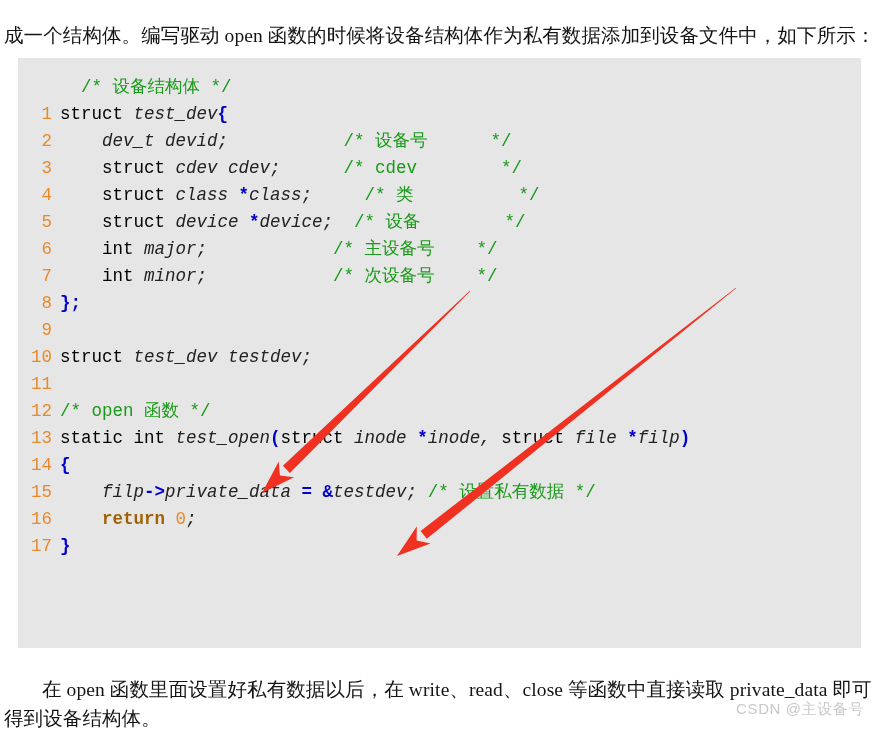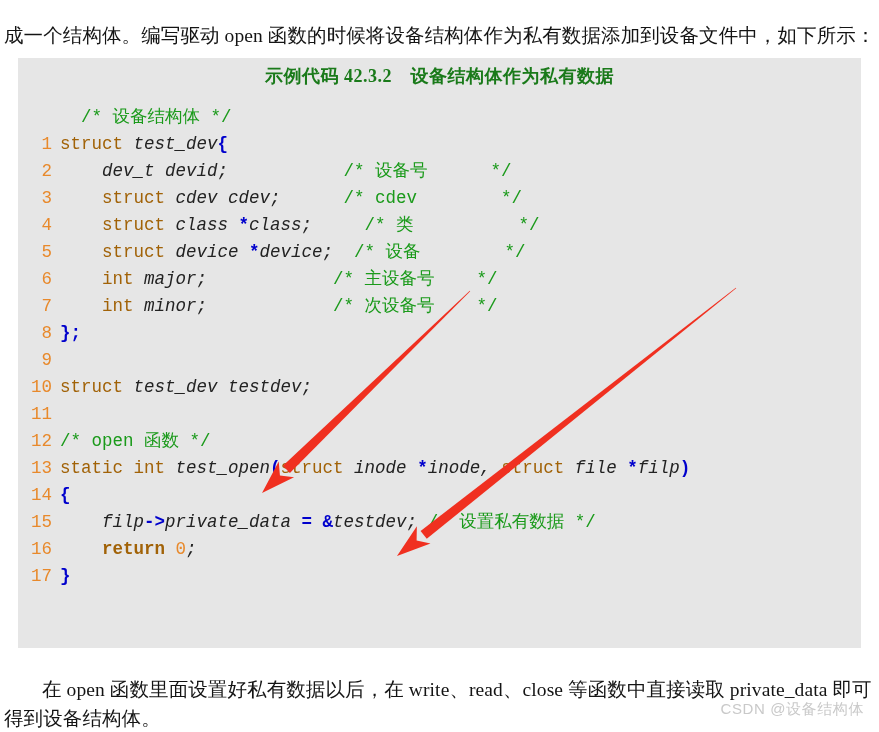--- a/index.html
+++ b/index.html
@@ -69,21 +69,21 @@
   .lnum {
     display: inline-block;
     width: 34px;
     text-align: right;
     color: #e8892b;
     padding-right: 8px;
   }
   .code-text { display: inline; }
 
   
-  .kw      { color: #a16207; }            
+  .kw      { color: #000000; }            
   .op      { color: #0000cc; font-weight: bold; }  
   .cm      { color: #1a9a1a; }            
   .pl      { color: #222222; font-style: italic; }            
   .num     { color: #e8892b; }            
   .ret     { color: #a16207; font-weight: bold; }  
 
   
   #annotation-layer {
     position: absolute;
     left: 0; top: 0;
@@ -102,32 +102,31 @@
     letter-spacing: 0.6px;
   }
 </style>
 </head>
 <body>
 
 <p id="intro-paragraph" class="prose">成一个结构体。编写驱动 open 函数的时候将设备结构体作为私有数据添加到设备文件中，如下所示：</p>
 
 <div id="code-block">
 
-  <div id="code-caption">示例代码 42.3.2　设备结构体作为私有数据</div>
 
   <div id="code-lines"><span class="code-row"><span class="lnum"></span><span class="code-text"><span class="pl">  </span><span class="cm">/* 设备结构体 */</span></span></span><span class="code-row"><span class="lnum">1</span><span class="code-text"><span class="kw">struct</span><span class="pl"> test_dev</span><span class="op">{</span></span></span><span class="code-row"><span class="lnum">2</span><span class="code-text"><span class="pl">    dev_t devid;           </span><span class="cm">/* 设备号      */</span></span></span><span class="code-row"><span class="lnum">3</span><span class="code-text"><span class="pl">    </span><span class="kw">struct</span><span class="pl"> cdev cdev;      </span><span class="cm">/* cdev        */</span></span></span><span class="code-row"><span class="lnum">4</span><span class="code-text"><span class="pl">    </span><span class="kw">struct</span><span class="pl"> class </span><span class="op">*</span><span class="pl">class;     </span><span class="cm">/* 类          */</span></span></span><span class="code-row"><span class="lnum">5</span><span class="code-text"><span class="pl">    </span><span class="kw">struct</span><span class="pl"> device </span><span class="op">*</span><span class="pl">device;  </span><span class="cm">/* 设备        */</span></span></span><span class="code-row"><span class="lnum">6</span><span class="code-text"><span class="pl">    </span><span class="kw">int</span><span class="pl"> major;            </span><span class="cm">/* 主设备号    */</span></span></span><span class="code-row"><span class="lnum">7</span><span class="code-text"><span class="pl">    </span><span class="kw">int</span><span class="pl"> minor;            </span><span class="cm">/* 次设备号    */</span></span></span><span class="code-row"><span class="lnum">8</span><span class="code-text"><span class="op">};</span></span></span><span class="code-row"><span class="lnum">9</span><span class="code-text"></span></span><span class="code-row"><span class="lnum">10</span><span class="code-text"><span class="kw">struct</span><span class="pl"> test_dev testdev;</span></span></span><span class="code-row"><span class="lnum">11</span><span class="code-text"></span></span><span class="code-row"><span class="lnum">12</span><span class="code-text"><span class="cm">/* open 函数 */</span></span></span><span class="code-row"><span class="lnum">13</span><span class="code-text"><span class="kw">static</span><span class="pl"> </span><span class="kw">int</span><span class="pl"> test_open</span><span class="op">(</span><span class="kw">struct</span><span class="pl"> inode </span><span class="op">*</span><span class="pl">inode, </span><span class="kw">struct</span><span class="pl"> file </span><span class="op">*</span><span class="pl">filp</span><span class="op">)</span></span></span><span class="code-row"><span class="lnum">14</span><span class="code-text"><span class="op">{</span></span></span><span class="code-row"><span class="lnum">15</span><span class="code-text"><span class="pl">    filp</span><span class="op">-&gt;</span><span class="pl">private_data </span><span class="op">=</span><span class="pl"> </span><span class="op">&amp;</span><span class="pl">testdev; </span><span class="cm">/* 设置私有数据 */</span></span></span><span class="code-row"><span class="lnum">16</span><span class="code-text"><span class="pl">    </span><span class="ret">return</span><span class="pl"> </span><span class="num">0</span><span class="pl">;</span></span></span><span class="code-row"><span class="lnum">17</span><span class="code-text"><span class="op">}</span></span></span></div>
 
 </div>
 
 <svg id="annotation-layer" width="879" height="732" viewBox="0 0 879 732">
     <g>
       <polygon points="469.79099471578223,290.7847866380332 282.90742628594154,465.7258450892072 289.8742690932002,472.899623821434 470.20900528421777,291.2152133619668" fill="#f03020"></polygon>
       <polygon points="262,493 278.72732060158637,461.4215778498712 279.9344468305668,475.5828929818534 294.0543747775554,477.20389106077" fill="#f03020"></polygon>
     </g>
     <g>
       <polygon points="735.8139491932972,287.7646596139095 420.5710636452106,530.9919021388386 426.7727572019713,538.8365816751888 736.1860508067028,288.2353403860905" fill="#f03020"></polygon>
       <polygon points="397,556 416.8500475111542,526.2850944170284 416.6116988408757,540.4957661080983 430.4937733360277,543.5433893969989" fill="#f03020"></polygon>
     </g>
   </svg>
 
 <p id="closing-paragraph" class="prose"><span class="indent"></span><span>在 open 函数里面设置好私有数据以后，在 write、read、close 等函数中直接读取 private_data 即可得到设备结构体。</span></p>
 
-<div id="watermark">CSDN @设备结构体</div>
+<div id="watermark">CSDN @主设备号</div>
 
 </body></html>

